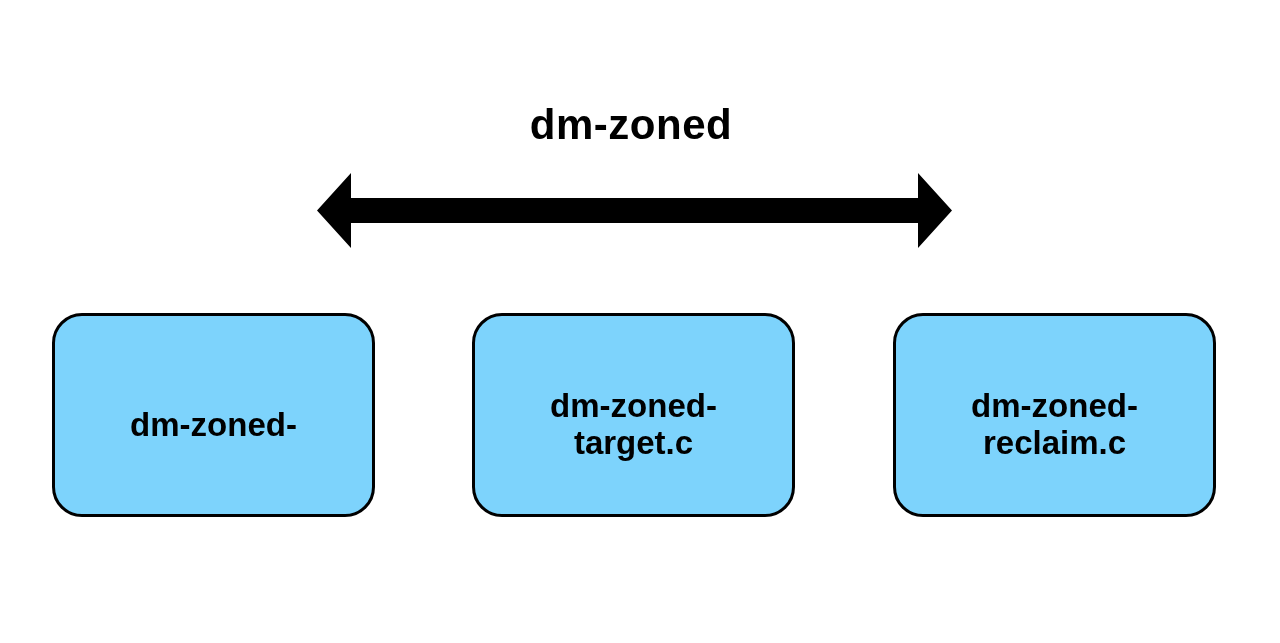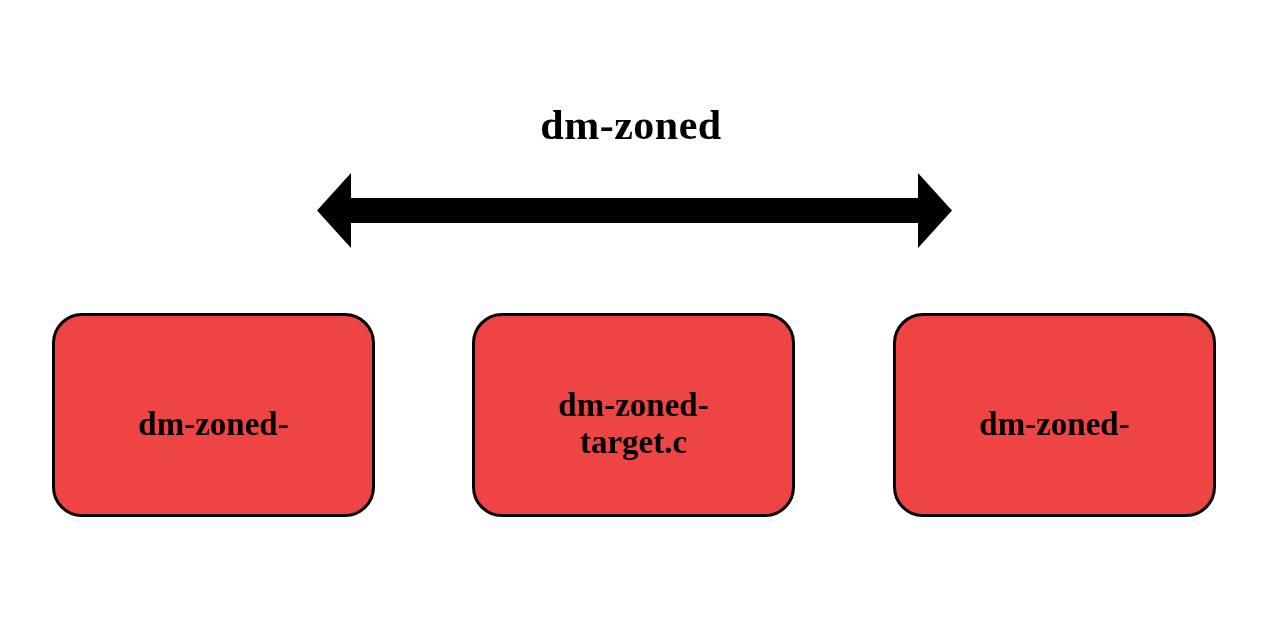--- a/index.html
+++ b/index.html
@@ -5,21 +5,21 @@
   html, body {
     margin: 0;
     padding: 0;
     background: #ffffff;
   }
   .canvas {
     position: relative;
     width: 1280px;
     height: 643px;
     background: #ffffff;
-    font-family: Liberation Serif, serif;
+    font-family: Liberation Sans, sans-serif;
     overflow: hidden;
   }
   .diagram-title {
     position: absolute;
     left: 331px;
     top: 104px;
     width: 600px;
     text-align: center;
     font-size: 42px;
     line-height: 42px;
@@ -37,21 +37,21 @@
     display: block;
   }
   .node-box {
     position: absolute;
     top: 313px;
     width: 323px;
     height: 204px;
     box-sizing: border-box;
     border: 3px solid #000000;
     border-radius: 30px;
-    background: #ef4444;
+    background: #7dd3fc;
     display: flex;
     align-items: center;
     justify-content: center;
   }
   .node-box.pos-1 { left: 52px; }
   .node-box.pos-2 { left: 472px; }
   .node-box.pos-3 { left: 893px; }
   .node-label {
     text-align: center;
     font-size: 33px;
@@ -82,16 +82,17 @@
   <div class="node-box pos-2">
     <div class="node-label">
       <span>dm-zoned-</span><br>
       <span>target.c</span>
     </div>
   </div>
 
   <div class="node-box pos-3">
     <div class="node-label">
       <span>dm-zoned-</span><br>
+      <span>reclaim.c</span>
     </div>
   </div>
 
 </div>
 
 </body></html>

